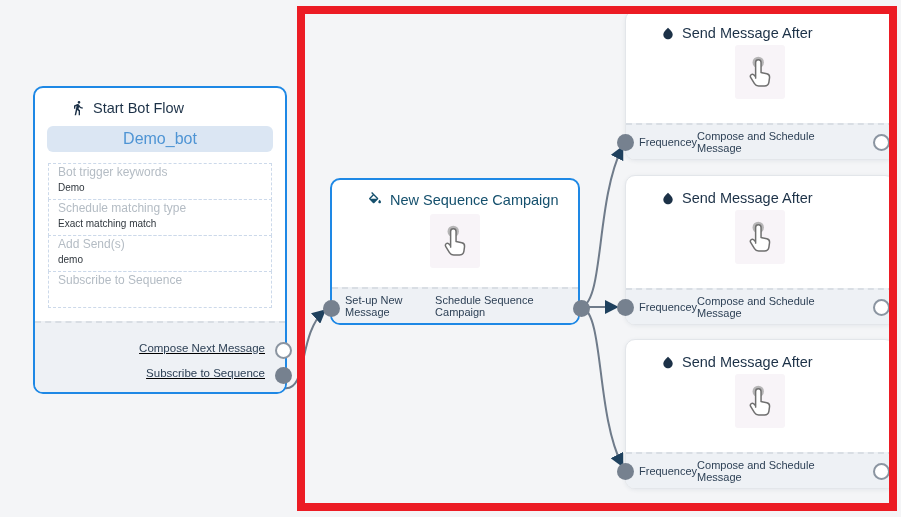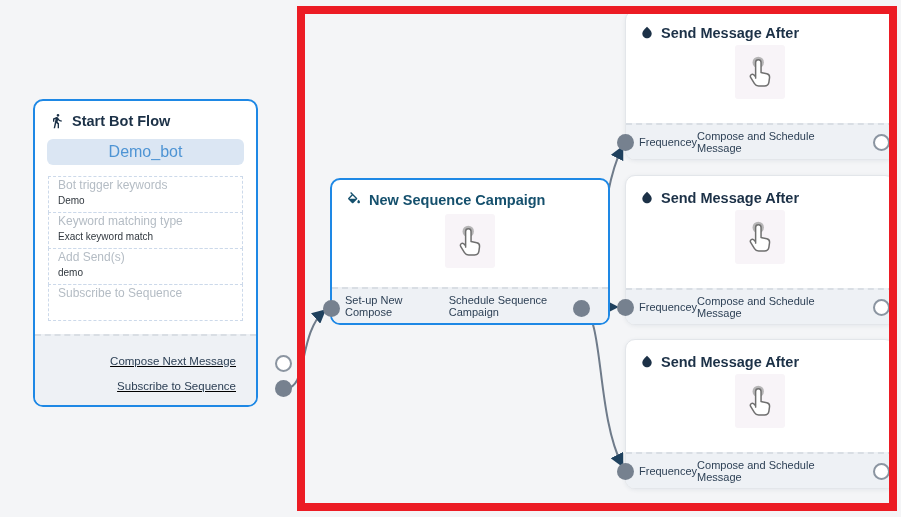--- a/index.html
+++ b/index.html
@@ -19,23 +19,24 @@
   .node{
     position:absolute;
     background:#fff;
     border-radius:10px;
     box-sizing:border-box;
     z-index:2;
   }
   .node.blue{border:2px solid #1e88e5;}
   .node.plain{border:1px solid #e3e6ea;box-shadow:0 1px 4px rgba(40,60,90,.08);}
   .node-title{
-    display:flex;align-items:flex-start;gap:7px;
-    font-size:14.5px;font-weight:700;color:#1c3147;
+    display:flex;align-items:flex-end;gap:7px;
+    font-size:14.5px;font-weight:400;color:#1c3147;
     padding:12px 14px 0 14px;
+    margin-left:21px;
   }
   .node-title .ticon{flex:0 0 auto;display:flex;}
   .title-teal{color:#15506d;}
   
   .bot-button{
     margin:10px 12px 12px 12px;
     height:26px;line-height:26px;
     background:#dbe6f3;border-radius:6px;
     color:#4e94d4;font-size:16px;text-align:center;
   }
@@ -101,74 +102,74 @@
       <marker id="arrow" viewBox="0 0 10 10" refX="8" refY="5" markerWidth="7" markerHeight="7" orient="auto-start-reverse">
         <path d="M0 0 L10 5 L0 10 z" fill="#1f415e"></path>
       </marker>
     </defs>
     <path d="M284 388 C308 392, 298 334, 324 311" fill="none" stroke="#6f7b8a" stroke-width="2" marker-end="url(#arrow)"></path>
     <path d="M582 307 C604 299, 596 200, 622 148" fill="none" stroke="#6f7b8a" stroke-width="2" marker-end="url(#arrow)"></path>
     <path d="M582 307 L616 307" fill="none" stroke="#6f7b8a" stroke-width="2" marker-end="url(#arrow)"></path>
     <path d="M582 307 C604 315, 596 414, 622 465" fill="none" stroke="#6f7b8a" stroke-width="2" marker-end="url(#arrow)"></path>
   </svg>
 
-  <div class="node blue" style="left:33px;top:99px;width:225px;height:308px;">
+  <div class="node blue" style="left:33px;top:86px;width:254px;height:308px;">
     <div class="node-title">
       <span class="ticon">
         <svg width="16" height="16" viewBox="0 0 24 24">
             <path fill="#1c3147" d="M13.5 5.5c1.1 0 2-.9 2-2s-.9-2-2-2-2 .9-2 2 .9 2 2 2zM9.8 8.9 7 23h2.1l1.8-8 2.1 2v6h2v-7.5l-2.1-2 .6-3C14.8 12 16.8 13 19 13v-2c-1.9 0-3.5-1-4.3-2.4l-1-1.6c-.4-.6-1-1-1.7-1-.3 0-.5.1-.8.1L6 8.3V13h2V9.6l1.8-.7"></path>
           </svg>
       </span>
       <span>Start Bot Flow</span>
     </div>
     <div class="bot-button">Demo_bot</div>
     <div class="fields">
       <div class="field">
         <div class="field-label">Bot trigger keywords</div>
         <div class="field-value">Demo</div>
       </div>
       <div class="field">
-        <div class="field-label">Keyword matching type</div>
-        <div class="field-value">Exact keyword match</div>
+        <div class="field-label">Schedule matching type</div>
+        <div class="field-value">Exact matching match</div>
       </div>
       <div class="field">
         <div class="field-label">Add Send(s)</div>
         <div class="field-value">demo</div>
       </div>
       <div class="field">
         <div class="field-label">Subscribe to Sequence</div>
       </div>
     </div>
     <div class="node-footer start-footer">
       <div class="out-row">Compose Next Message</div>
       <div class="out-row">Subscribe to Sequence</div>
     </div>
     <span class="port hollow" style="left:240px;top:254px;"></span>
     <span class="port filled" style="left:240px;top:279px;"></span>
   </div>
 
-  <div class="node blue" style="left:330px;top:178px;width:280px;height:147px;">
+  <div class="node blue" style="left:330px;top:178px;width:250px;height:147px;">
     <div class="node-title">
       <span class="ticon">
         <svg width="16" height="16" viewBox="0 0 24 24">
             <path fill="#15506d" d="M16.56 8.94 7.62 0 6.21 1.41l2.38 2.38-5.15 5.15c-.59.59-.59 1.54 0 2.12l5.5 5.5c.29.3.68.44 1.06.44s.77-.15 1.06-.44l5.5-5.5c.59-.58.59-1.53 0-2.12zM5.21 10 10 5.21 14.79 10H5.21zM19 11.5s-2 2.17-2 3.5c0 1.1.9 2 2 2s2-.9 2-2c0-1.33-2-3.5-2-3.5z"></path>
           </svg>
       </span>
       <span class="title-teal">New Sequence Campaign</span>
     </div>
     <div class="hand-wrap" style="margin-top:6px;">
       <span class="hand">
         <svg width="42" height="46" viewBox="0 0 48 48">
           <circle cx="22" cy="13" r="6.5" fill="#9a9a9a" opacity="0.7"></circle>
           <path d="M19 31 L19 13 a3.1 3.1 0 0 1 6.2 0 L25.2 24.5 l6.6 1.6 a4 4 0 0 1 3.1 4.3 l-0.7 5.2 a5.2 5.2 0 0 1 -5.1 4.4 h-6.6 a5.6 5.6 0 0 1 -4.8 -2.7 l-4.4 -7.2 a2.3 2.3 0 0 1 3.5 -2.9 l2.2 2.3 Z" fill="#fff" stroke="#6f6f6f" stroke-width="1.7" stroke-linejoin="round"></path>
         </svg>
       </span>
     </div>
     <div class="node-footer bar-footer">
-      <span>Set-up New Compose</span>
+      <span>Set-up New Message</span>
       <span>Schedule Sequence Campaign</span>
     </div>
     <span class="port filled" style="left:-9px;top:120px;"></span>
     <span class="port filled" style="left:241px;top:120px;"></span>
   </div>
 
   <div class="node plain" style="left:625px;top:10px;width:270px;height:150px;">
     <div class="node-title" style="padding-top:14px;">
       <span class="ticon">
         <svg width="14" height="15" viewBox="0 0 24 24">

